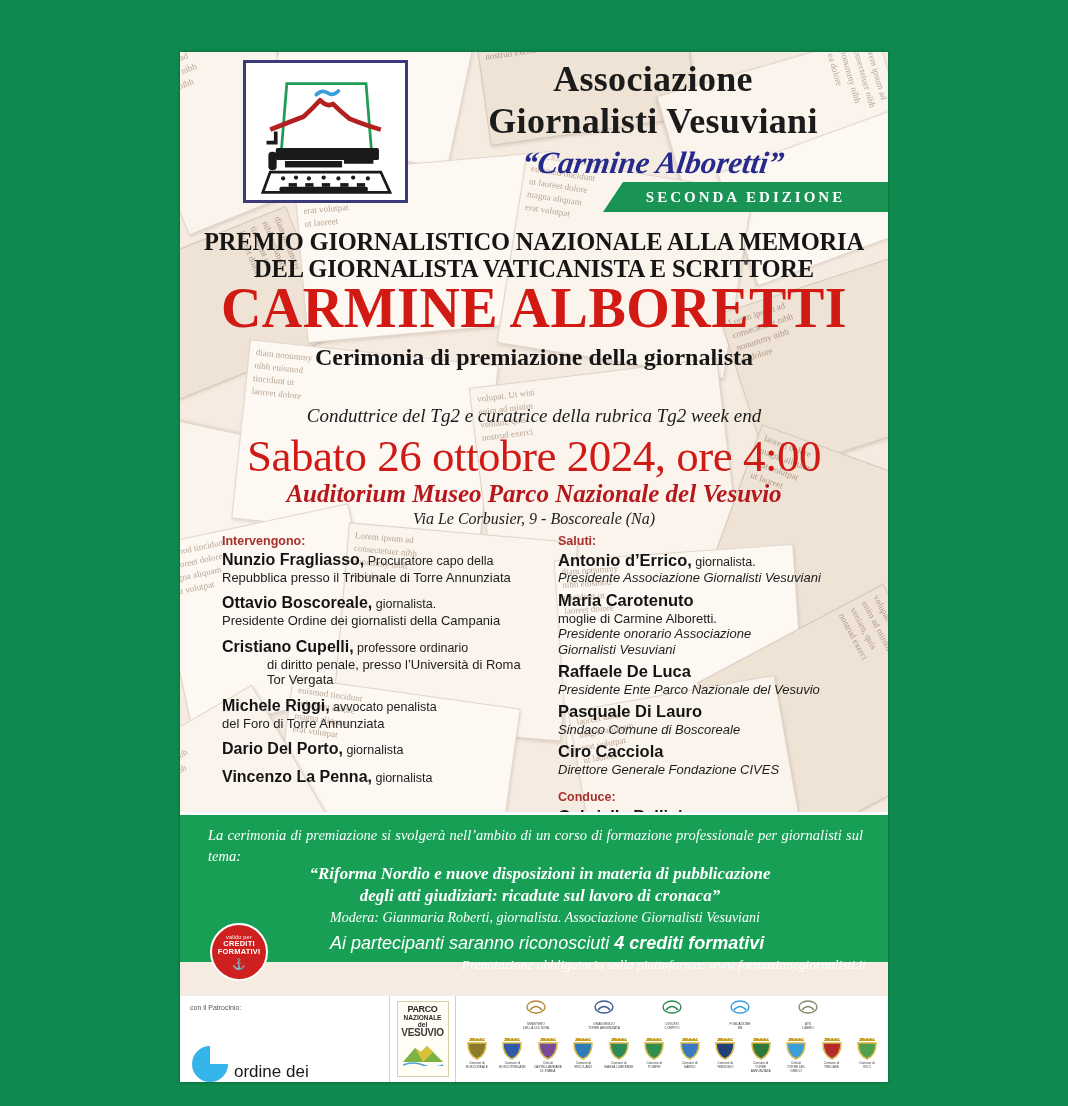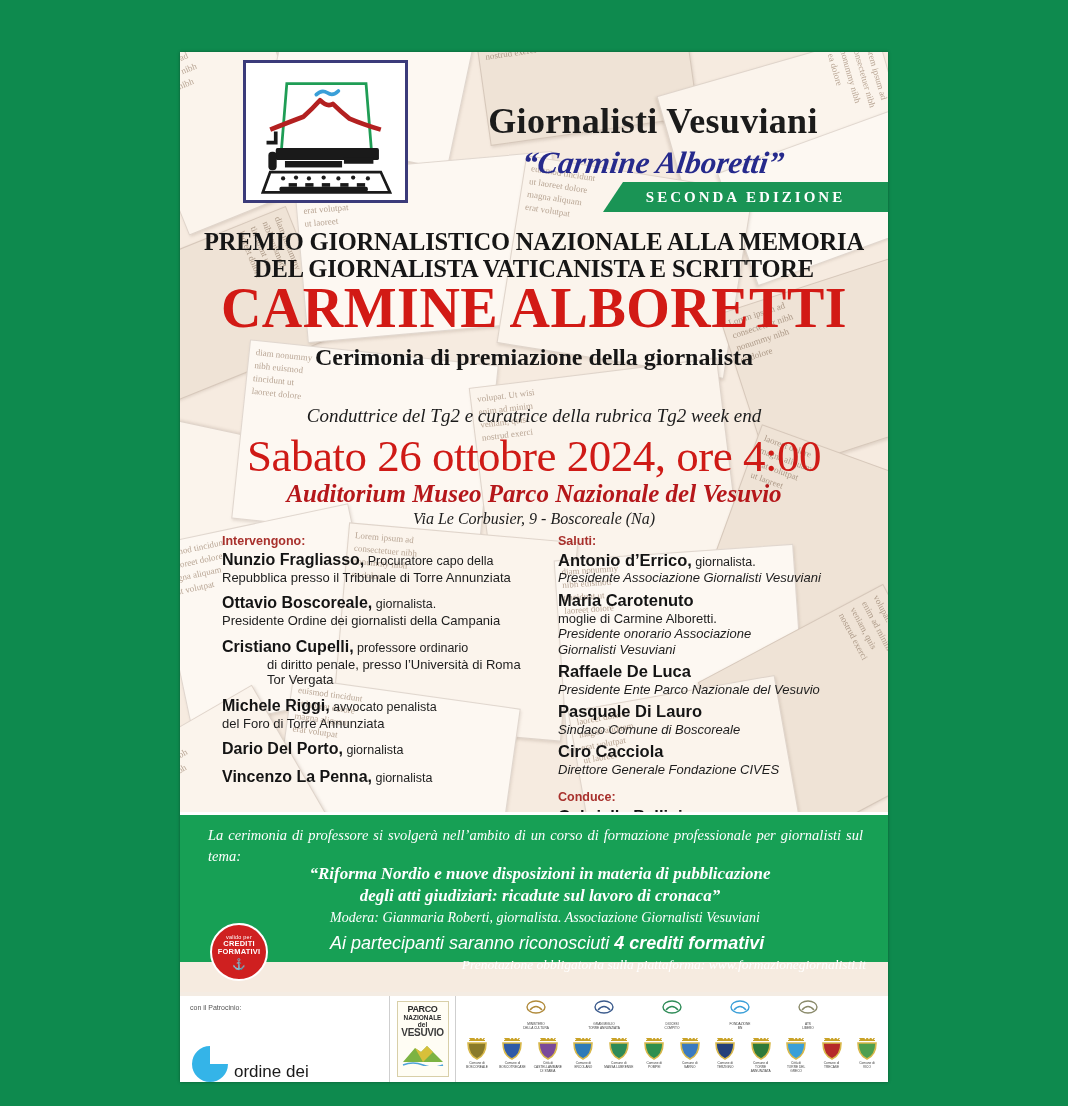--- a/index.html
+++ b/index.html
@@ -335,20 +335,21 @@
             <rect x="40" y="126" width="9" height="4"></rect>
               <rect x="58" y="126" width="9" height="4"></rect>
             <rect x="76" y="126" width="9" height="4"></rect>
               <rect x="96" y="126" width="9" height="4"></rect>
             <rect x="114" y="126" width="9" height="4"></rect>
           </g>
           <rect x="30" y="130" width="96" height="5" rx="2" fill="#1a1a1a"></rect>
         </svg>
       </div>
 
+      <div class="assoc-l1">Associazione</div>
       <div class="assoc-l2">Giornalisti Vesuviani</div>
       <div class="assoc-nick">“Carmine Alboretti”</div>
 
       <div class="ribbon">
         <span>SECONDA EDIZIONE</span>
       </div>
     </div>
 
     <div class="premio1">PREMIO GIORNALISTICO NAZIONALE ALLA MEMORIA</div>
     <div class="premio2">DEL GIORNALISTA VATICANISTA E SCRITTORE</div>
@@ -418,21 +419,21 @@
         <div id="list-conduce">
             <div class="person">
               <div class="p-name"><span>Gabriella Bellini,</span><span class="role"> giornalista.</span></div>
               <div class="p-sub it" style="white-space: pre-line;">Direttivo Associazione Giornalisti Vesuviani</div>
             </div>
           </div>
       </div>
     </div>
 
     <div class="green-band">
-      <div class="gb-intro">La cerimonia di professore si svolgerà nell’ambito di un corso di formazione professionale per giornalisti sul tema:</div>
+      <div class="gb-intro">La cerimonia di premiazione si svolgerà nell’ambito di un corso di formazione professionale per giornalisti sul tema:</div>
       <div class="gb-theme">
         <div>“Riforma Nordio e nuove disposizioni in materia di pubblicazione</div>
         <div>degli atti giudiziari: ricadute sul lavoro di cronaca”</div>
       </div>
 
       <div class="seal">
         <div class="s1">valido per</div>
         <div class="s2" style="white-space:pre-line">CREDITI
 FORMATIVI</div>
         <div class="s3">⚓</div>

